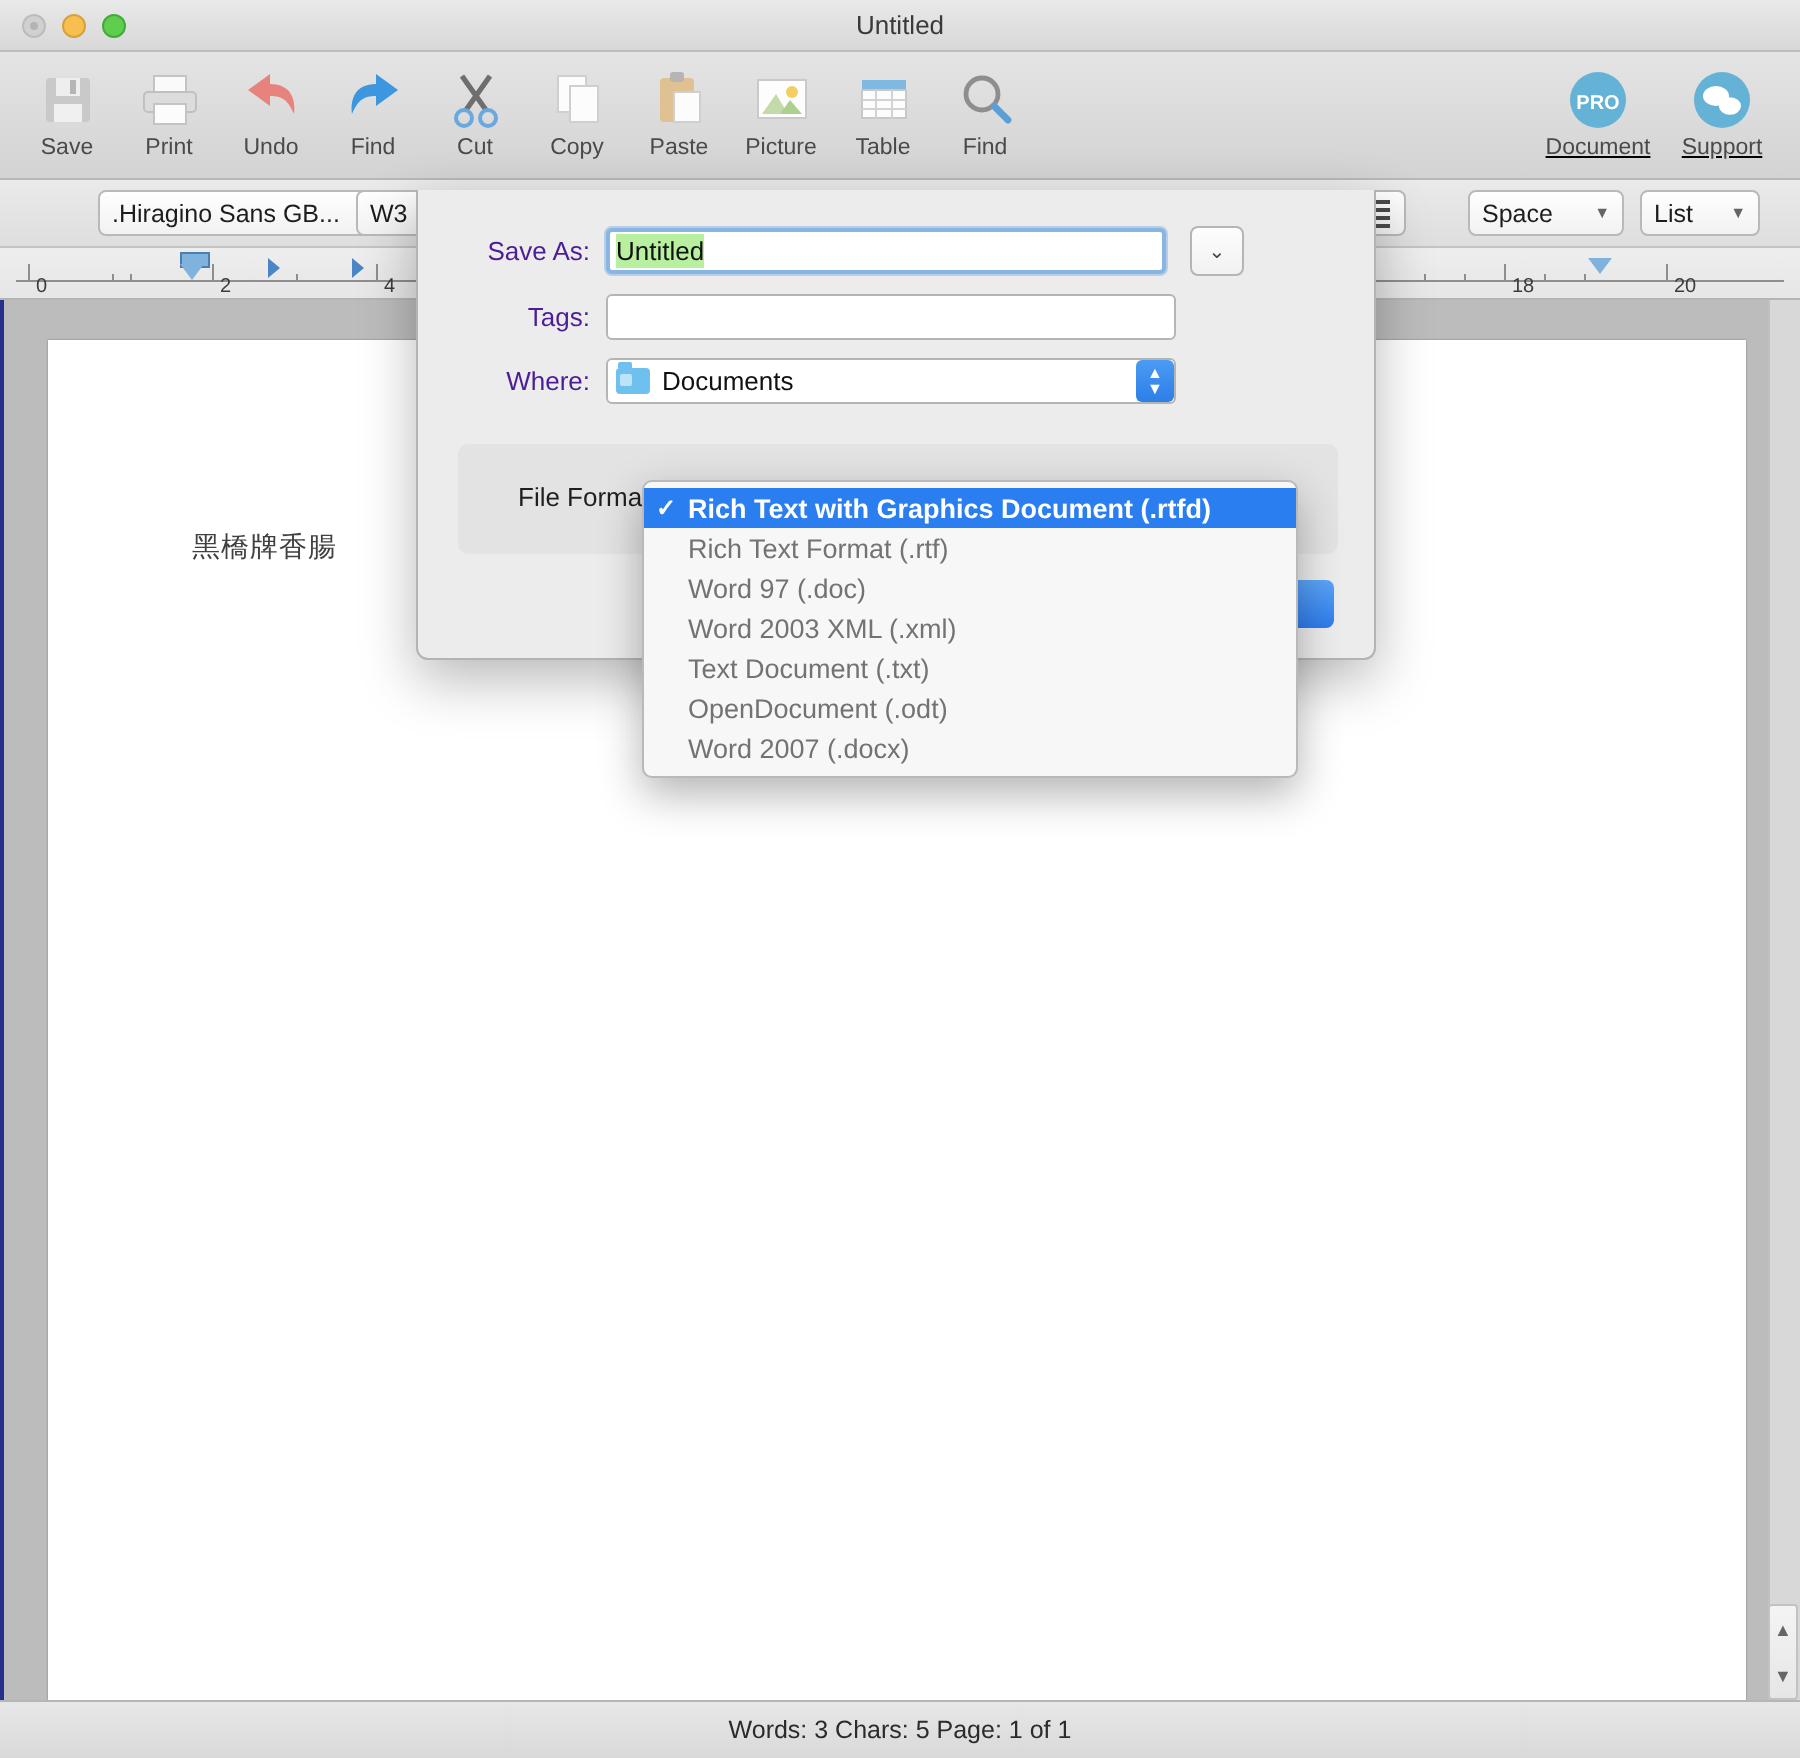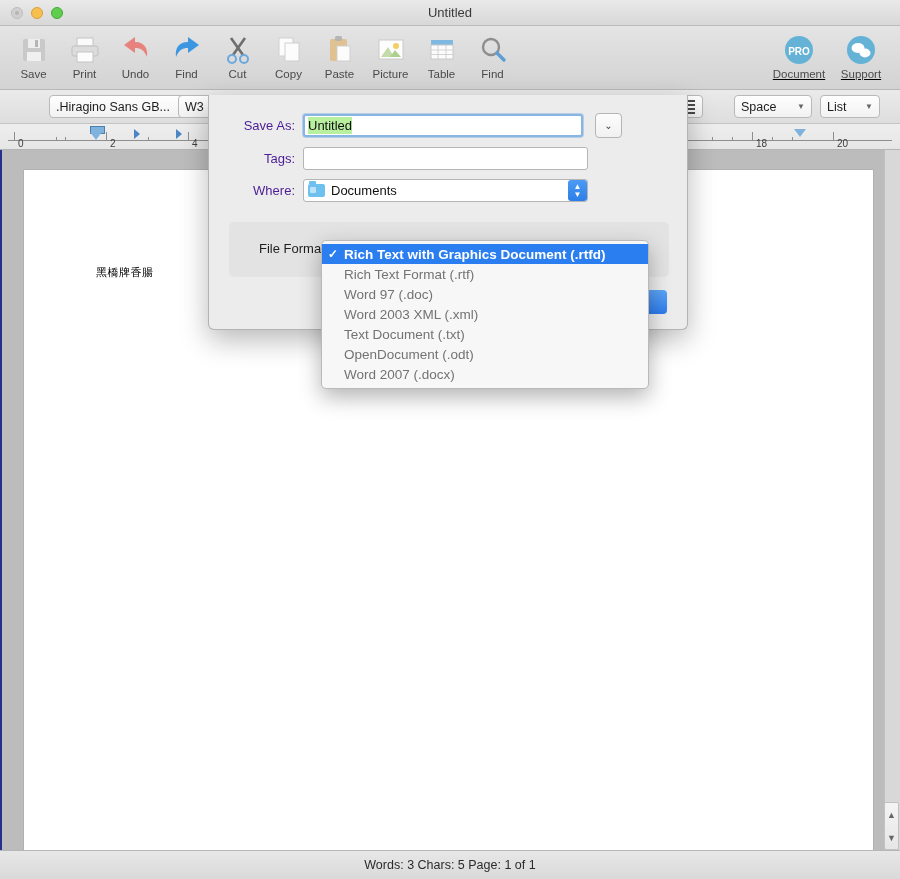--- a/index.html
+++ b/index.html
@@ -122,21 +122,21 @@
     position: absolute; left: 0; top: 150px; width: 900px; height: 700px;
     background: #bcbcbc;
     border-left: 2px solid #26308c;
   }
   .page {
     position: absolute; left: 22px; top: 20px; width: 849px; height: 680px;
     background: #ffffff; box-shadow: 0 0 1px rgba(0,0,0,.35);
   }
   .doc-text {
     position: absolute; left: 72px; top: 95px;
-    font-size: 11px; color: #000000;
+    font-size: 14px; color: #404040;
     font-family: "DejaVu Sans", sans-serif;
     letter-spacing: .5px;
   }
   .v-scroll {
     position: absolute; right: 0; top: 0; width: 16px; height: 700px;
     background: #d8d8d8; border-left: 1px solid #c0c0c0;
   }
   .scroll-arrows {
     position: absolute; right: 1px; bottom: 0px; width: 15px; height: 48px;
     background: linear-gradient(to bottom, #f4f4f4, #e6e6e6);

